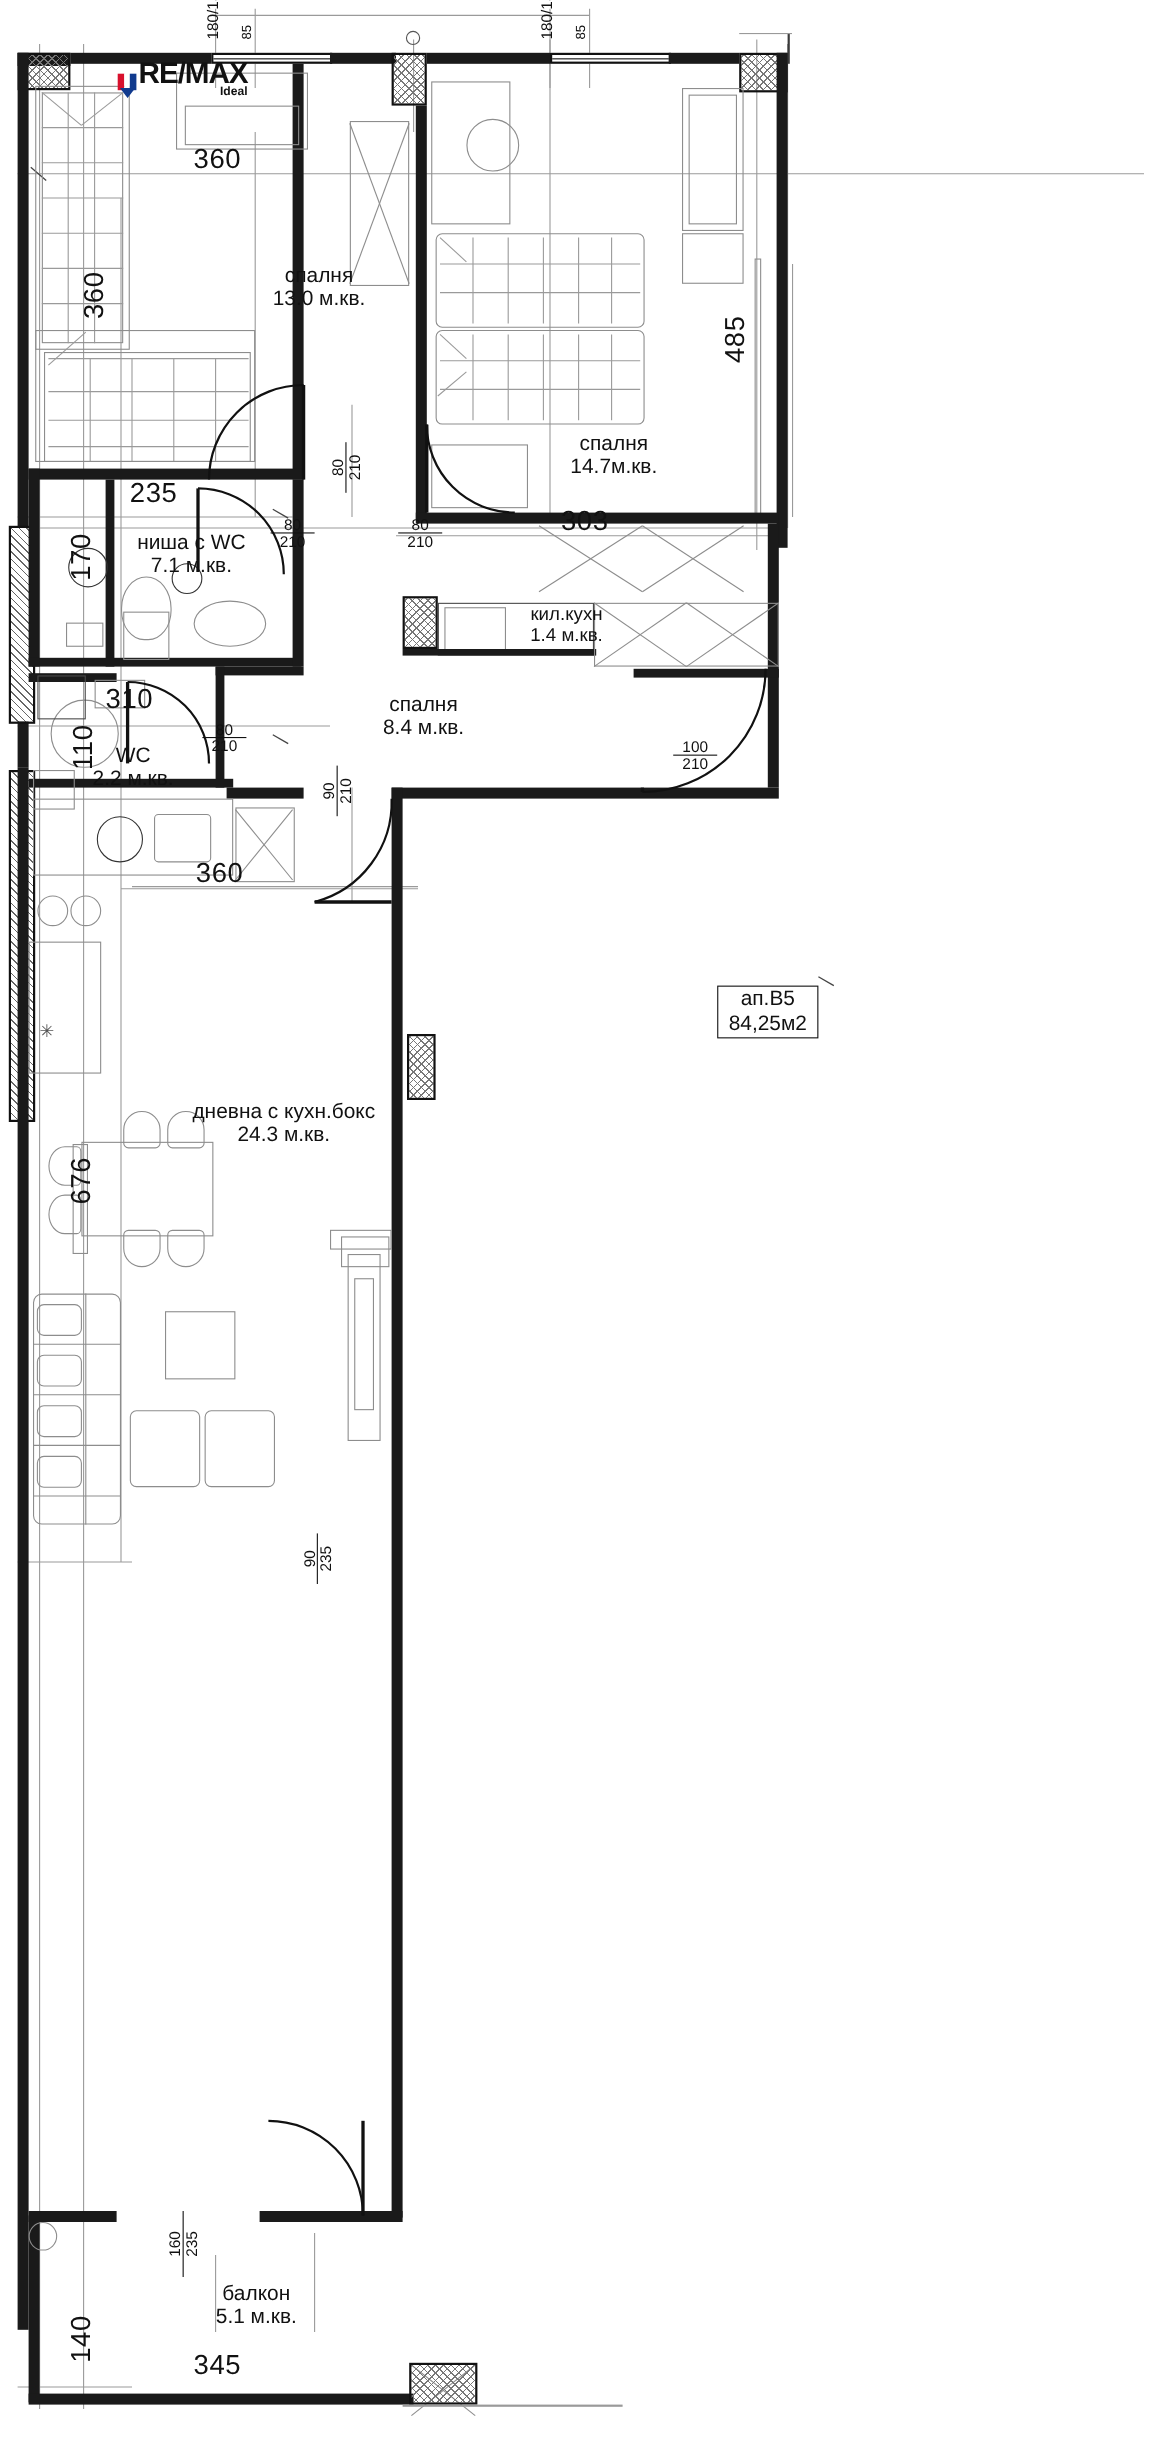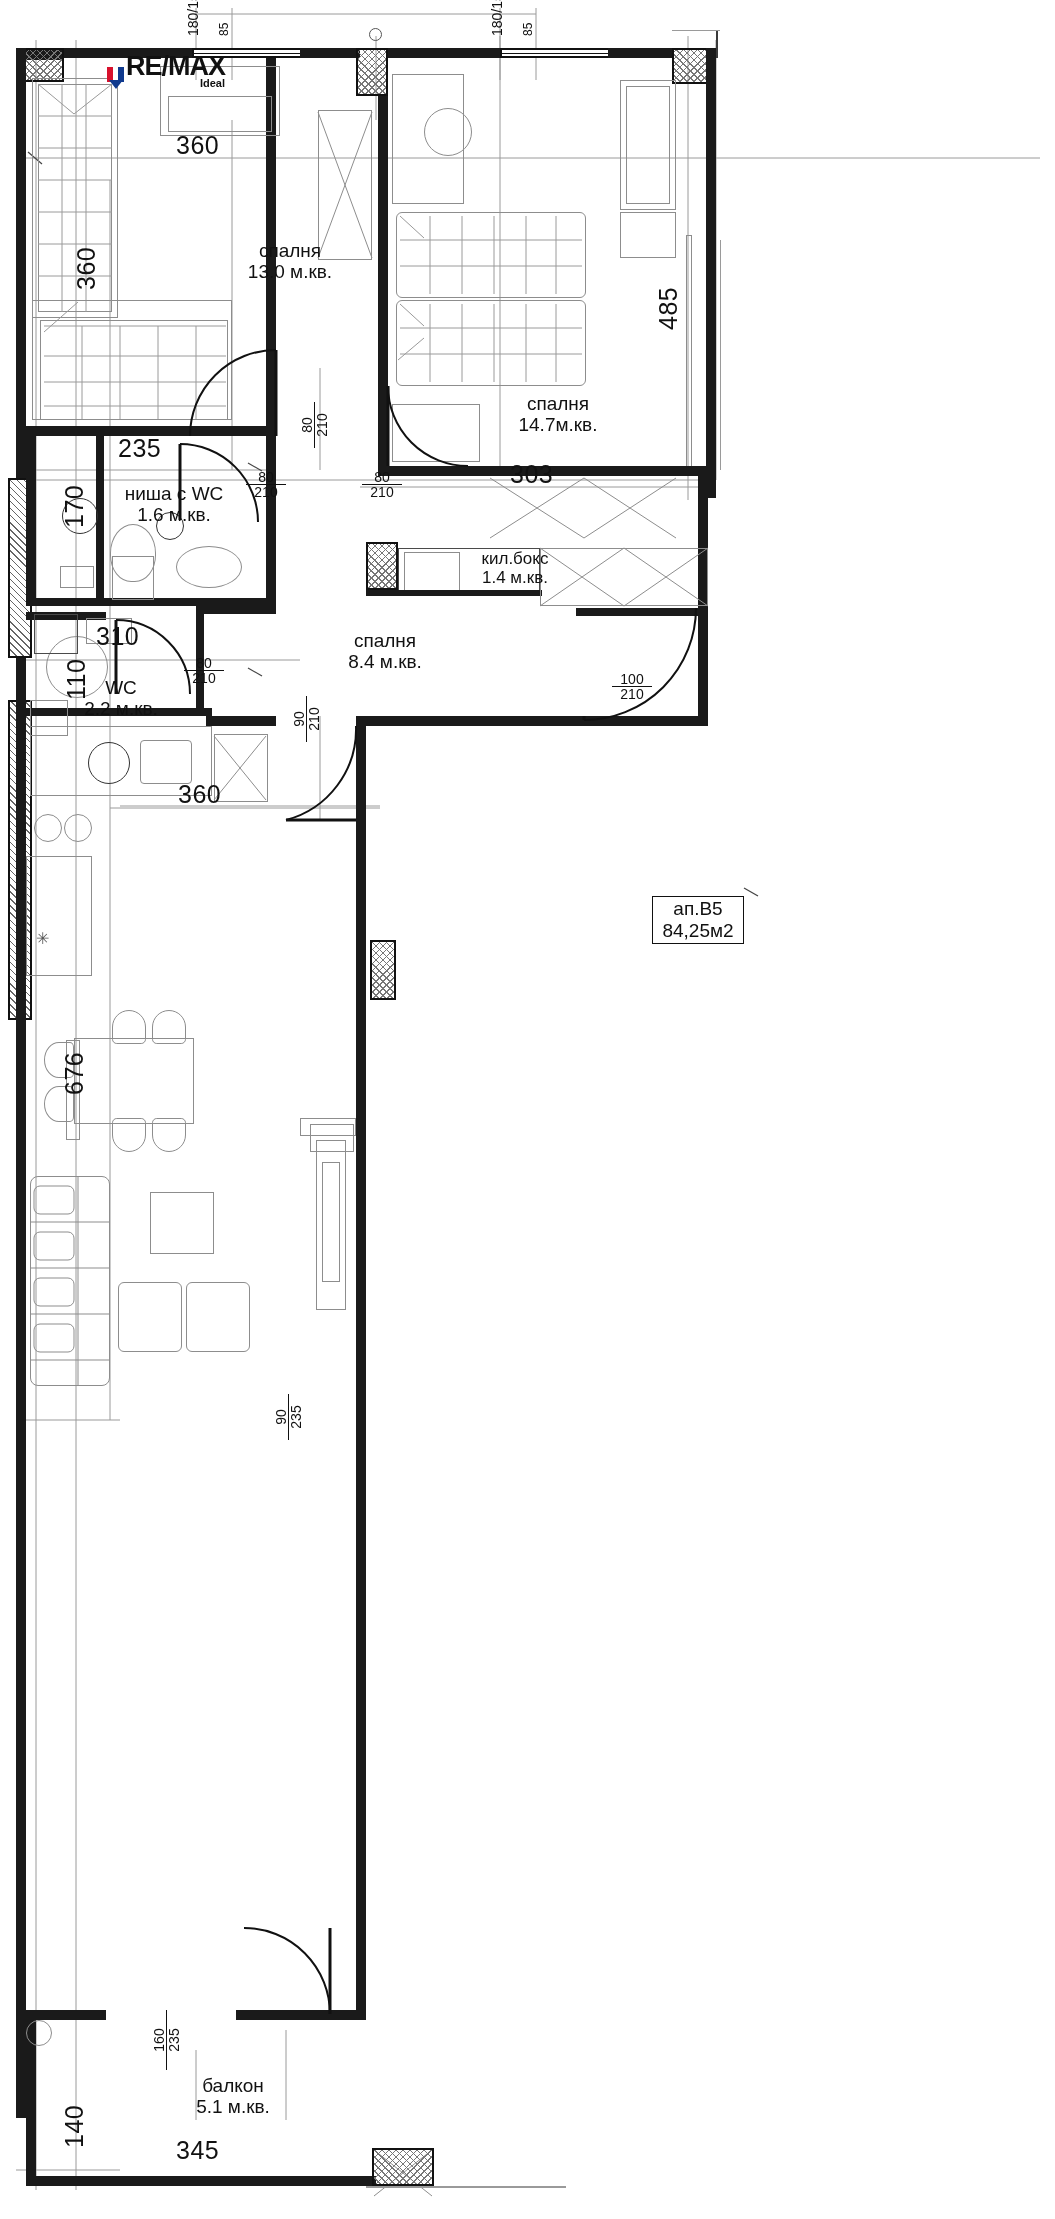--- a/index.html
+++ b/index.html
@@ -351,38 +351,42 @@
     <span class="ar">13.0 м.кв.</span>
   </div>
 
   <div class="lbl room" style="left:478px;top:393px;width:160px;">
     <span class="nm">спалня</span>
     <span class="ar">14.7м.кв.</span>
   </div>
 
   <div class="lbl room" style="left:102px;top:483px;width:144px;">
     <span class="nm">ниша с WC</span>
-    <span class="ar">1.6 м.кв.</span>
+    <span class="ar">7.1 м.кв.</span>
   </div>
 
   <div class="lbl room" style="left:66px;top:677px;width:110px;">
     <span class="nm">WC</span>
     <span class="ar">2.2 м.кв.</span>
   </div>
 
   <div class="lbl room" style="left:440px;top:549px;width:150px;font-size:17px;">
-    <span class="nm">кил.бокс</span>
+    <span class="nm">кил.кухн</span>
     <span class="ar">1.4 м.кв.</span>
   </div>
 
   <div class="lbl room" style="left:310px;top:630px;width:150px;">
     <span class="nm">спалня</span>
     <span class="ar">8.4 м.кв.</span>
   </div>
 
+  <div class="lbl room" style="left:146px;top:1000px;width:224px;">
+    <span class="nm">дневна с кухн.бокс</span>
+    <span class="ar">24.3 м.кв.</span>
+  </div>
 
   <div class="lbl room" style="left:148px;top:2075px;width:170px;">
     <span class="nm">балкон</span>
     <span class="ar">5.1 м.кв.</span>
   </div>
 
   <div class="lbl dimnum" style="left:176px;top:131px;">360</div>
   <div class="lbl dimnum vert" style="left:72px;top:290px;">360</div>
   <div class="lbl dimnum vert" style="left:654px;top:330px;">485</div>
   <div class="lbl dimnum" style="left:510px;top:460px;">303</div>

